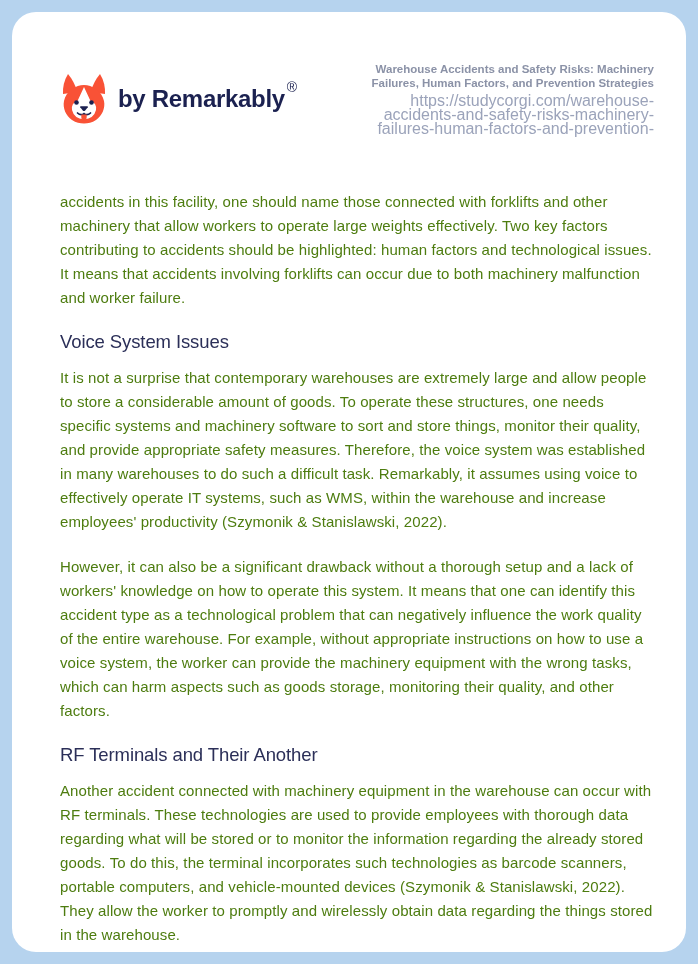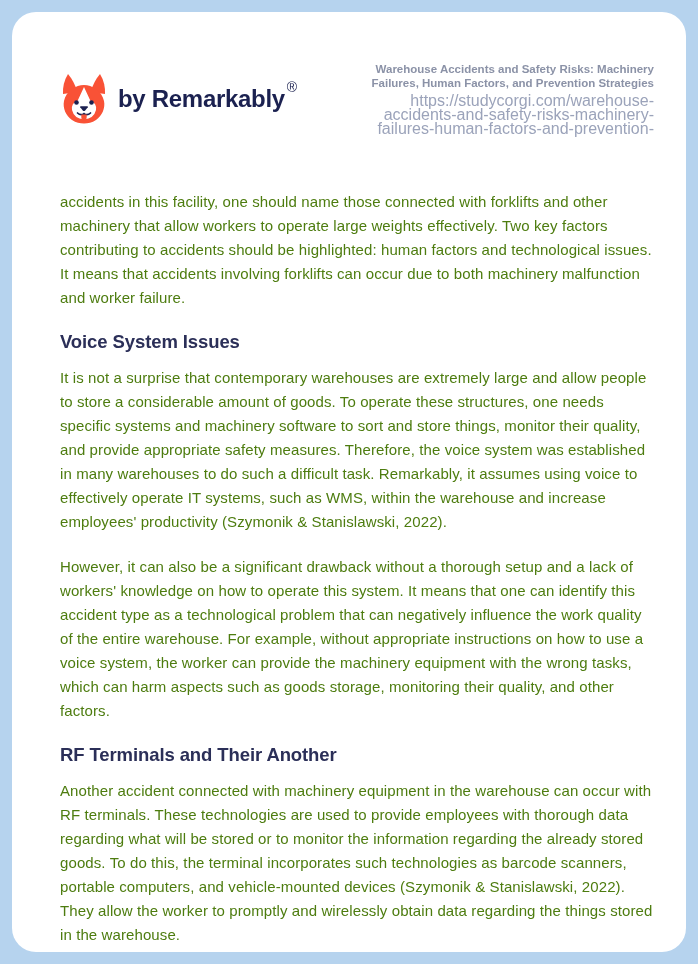--- a/index.html
+++ b/index.html
@@ -72,21 +72,21 @@
   
   .article p {
     font-size: 15px;
     line-height: 24px;
     color: #4d7c0f;
     margin-bottom: 21px;
     letter-spacing: 0.1px;
   }
   .article h2 {
     font-size: 18.5px;
-    font-weight: bold;
+    font-weight: normal;
     color: #2b2f58;
     margin: 18px 0 13px 0;
     letter-spacing: -0.1px;
   }
 </style>
 </head>
 <body>
 
 <div class="card">
 

